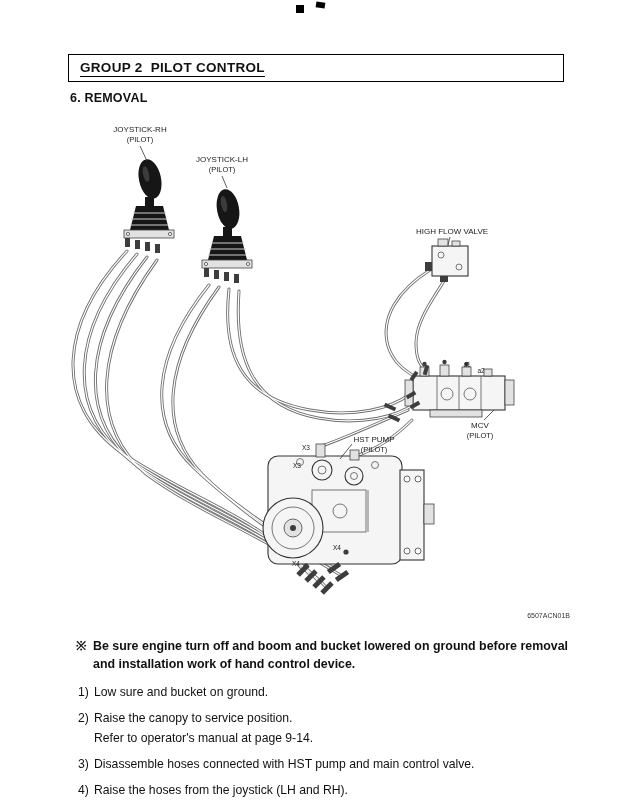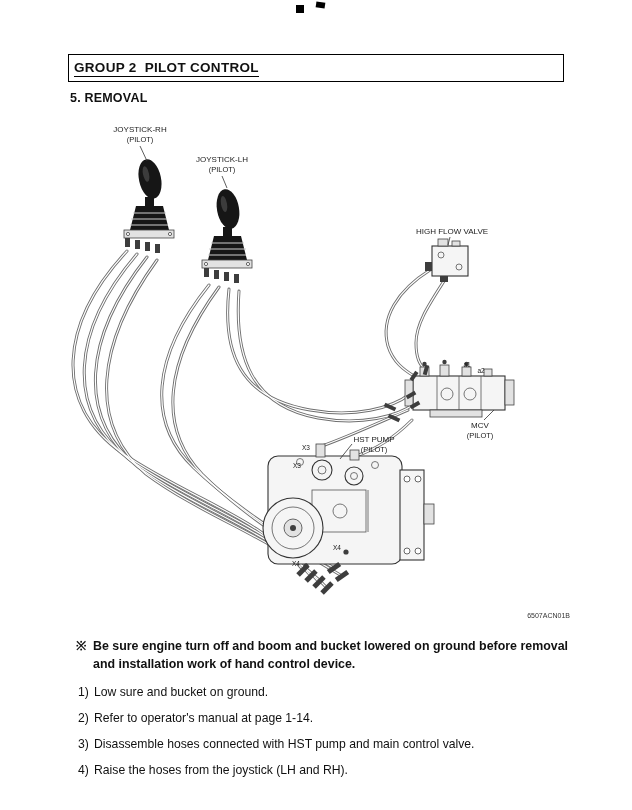--- a/index.html
+++ b/index.html
@@ -6,21 +6,21 @@
   .page {
     position:relative; width:632px; height:810px; background:#fff;
     font-family:"Liberation Sans", sans-serif; color:#111; overflow:hidden;
   }
   .print-mark { position:absolute; background:#000; }
   .mark-a { left:296px; top:5px; width:8px; height:8px; }
   .mark-b { left:316px; top:2px; width:9px; height:6px; transform:rotate(8deg); }
 
   .title-box {
     position:absolute; left:68px; top:54px; width:496px;
-    border:1.6px solid #000; padding:3px 0 4px 5px; box-sizing:border-box;
+    border:1.6px solid #000; padding:3px 0 4px 11px; box-sizing:border-box;
   }
   .title-text {
     display:inline-block; font-weight:bold; font-size:13.5px; letter-spacing:.3px;
     white-space:pre; border-bottom:1.8px solid #000; padding-bottom:1px;
   }
   .section-heading {
     position:absolute; left:70px; top:91px; font-weight:bold; font-size:12.5px; letter-spacing:.2px;
   }
 
   .diagram { position:absolute; left:0; top:118px; width:536px; height:505px; }
@@ -63,21 +63,21 @@
 
 <div class="page">
 
   <div class="print-mark mark-a"></div>
   <div class="print-mark mark-b"></div>
 
   <div class="title-box">
     <span class="title-text">GROUP 2  PILOT CONTROL</span>
   </div>
 
-  <div class="section-heading">5. REMOVAL</div>
+  <div class="section-heading">6. REMOVAL</div>
 
   <div class="diagram">
     <svg width="632" height="505" viewBox="0 0 632 505">
       <defs>
         <path id="h1" d="M127,133 C60,205 52,285 122,335 C192,382 262,400 303,452"></path>
         <path id="h2" d="M137,136 C72,212 64,292 130,342 C198,389 270,408 311,458"></path>
         <path id="h3" d="M147,139 C84,219 76,299 138,349 C204,396 278,416 319,464"></path>
         <path id="h4" d="M157,142 C96,226 88,306 146,356 C210,403 286,424 327,470"></path>
         <path id="h5" d="M209,167 C152,238 146,304 194,350 C238,392 300,430 334,450"></path>
         <path id="h6" d="M219,169 C164,244 158,310 202,356 C244,398 308,438 342,458"></path>
@@ -262,21 +262,22 @@
   </div>
 
   <div class="steps">
     <div class="step">
       <span class="step-num">1)</span>
       <span class="step-text">Low sure and bucket on ground.</span>
     </div>
     <div class="step">
       <span class="step-num">2)</span>
       <span class="step-text">
-        <span class="step-line">Refer to operator's manual at page 1-14.</span>
+        <span class="step-line">Raise the canopy to service position.</span>
+        <span class="step-line">Refer to operator's manual at page 9-14.</span>
       </span>
     </div>
     <div class="step">
       <span class="step-num">3)</span>
       <span class="step-text">Disassemble hoses connected with HST pump and main control valve.</span>
     </div>
     <div class="step">
       <span class="step-num">4)</span>
       <span class="step-text">Raise the hoses from the joystick (LH and RH).</span>
     </div>

